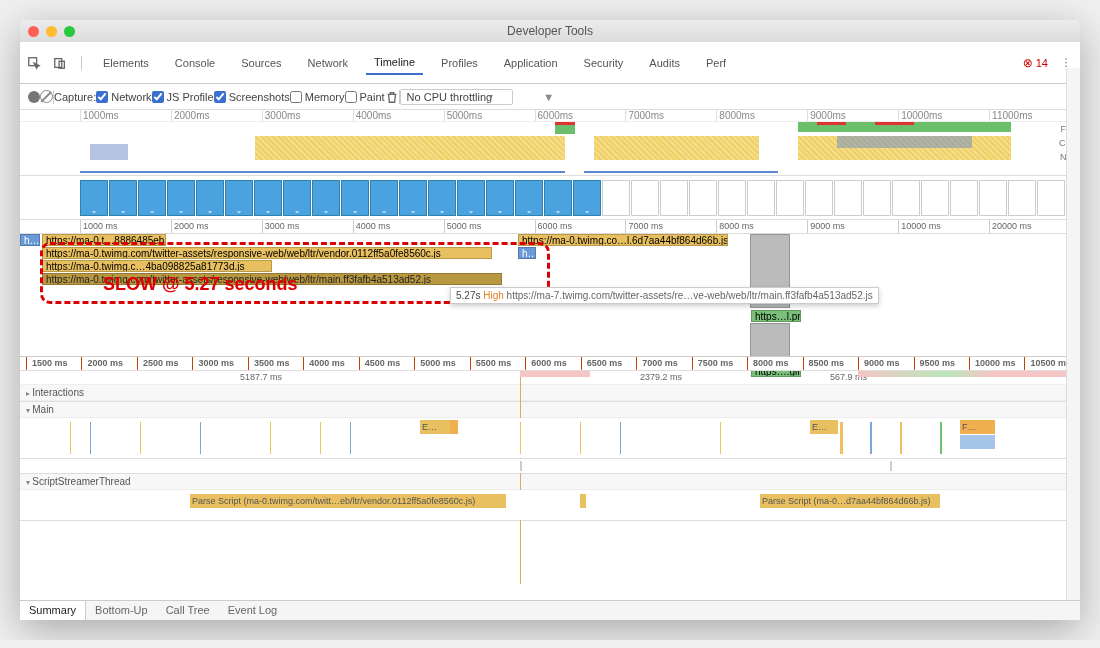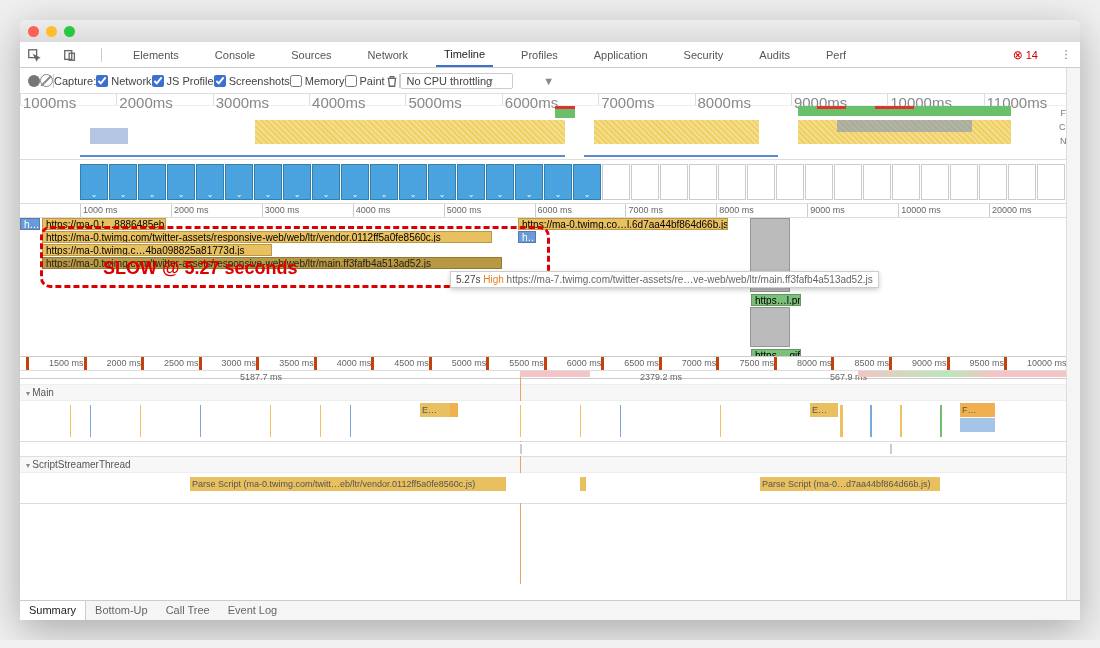--- a/index.html
+++ b/index.html
@@ -3,38 +3,38 @@
 <meta charset="utf-8">
 <style>
 * { box-sizing: border-box; margin: 0; padding: 0; font-family: -apple-system, "Helvetica Neue", Arial, sans-serif; }
 body { background: #f0f0f0; padding: 20px; }
 .window { width: 1060px; height: 600px; background: #fff; border-radius: 6px 6px 0 0; box-shadow: 0 10px 40px rgba(0,0,0,.3); overflow: hidden; position: relative; }
 .titlebar { height: 22px; background: linear-gradient(#ececec,#dcdcdc); display: flex; align-items: center; padding: 0 8px; position: relative; }
 .traffic { display: flex; gap: 7px; }
 .dot { width: 11px; height: 11px; border-radius: 50%; }
 .dot.red { background: #ff5f57; } .dot.yel { background: #febc2e; } .dot.grn { background: #28c840; }
 .titlebar .title { position: absolute; left: 0; right: 0; text-align: center; font-size: 12px; color: #555; }
-.tabs { height: 26px; border-bottom: 1px solid #ccc; display: flex; align-items: center; padding: 0 6px; font-size: 11px; color: #555; gap: 20px; }
+.tabs { height: 42px; border-bottom: 1px solid #ccc; display: flex; align-items: center; padding: 0 6px; font-size: 11px; color: #555; gap: 10px; }
 .tabs .icn { width: 16px; height: 16px; display: flex; align-items: center; justify-content: center; color: #666; }
 .tabs .sep { width: 1px; height: 14px; background: #ccc; margin: 0 3px; }
 .tabs .tab { padding: 5px 8px; cursor: pointer; }
 .tabs .tab.active { color: #222; border-bottom: 2px solid #3b70d0; margin-bottom: -1px; }
 .tabs .spacer { flex: 1; }
 .tabs .err { color: #c00; display: flex; align-items: center; gap: 3px; }
 .tabs .err::before { content: "⊗"; font-size: 12px; }
 .toolbar { height: 26px; border-bottom: 1px solid #ddd; display: flex; align-items: center; padding: 0 8px; font-size: 11px; color: #444; }
 .rec { width: 12px; height: 12px; border-radius: 50%; background: #777; }
 .noent { width: 13px; height: 13px; border: 1.5px solid #888; border-radius: 50%; position: relative; }
 .noent::after { content:""; position:absolute; width:14px; height:1.5px; background:#888; top:5px; left:-2px; transform: rotate(-45deg); }
 .chk { display: flex; align-items: center; gap: 3px; }
 .chk input { accent-color:#3b70d0; width:12px; height:12px; }
 .throttling { border: 1px solid #ccc; padding: 1px 20px 1px 6px; border-radius: 2px; position: relative; background:#fff; }
 .throttling::after { content:"▼"; font-size:7px; color:#777; position:absolute; right:18px; top:3px; }
 .overview { height: 66px; border-bottom: 1px solid #ddd; position: relative; background:#fff; }
-.ov-ruler { height: 12px; border-bottom: 1px solid #eee; display:flex; font-size:15px; color:#888; }
+.ov-ruler { height: 12px; border-bottom: 1px solid #eee; display:flex; font-size:10px; color:#888; padding-left:60px; }
 .ov-ruler span { flex:1; border-left:1px solid #ddd; padding-left:2px; }
 .ov-body { position:absolute; left:60px; right:30px; top:12px; bottom:0; }
 .ov-labels { position:absolute; right:2px; top:12px; font-size:9px; color:#777; line-height:14px; text-align:right; }
 .fps-bar { position:absolute; top:0; height:12px; background:#6ac06a; }
 .fps-red { position:absolute; top:0; height:3px; background:#d33; }
 .cpu-fill { position:absolute; top:14px; height:24px; }
 .cpu-yel { background: repeating-linear-gradient(45deg,#f0d060,#f0d060 2px,#f5dd90 2px,#f5dd90 4px); }
 .cpu-blue { background: #6a8ac8; opacity:.5; }
 .net-line { position:absolute; bottom:2px; height:2px; background:#5a8ad4; }
 .screenshots { height: 44px; border-bottom:1px solid #ddd; padding-left:60px; display:flex; gap:1px; align-items:center; }
@@ -52,21 +52,21 @@
 .bar.blue { background:#6a9ad8; color:#fff; }
 .bar.grey { background:#bbb; }
 .bar.green { background:#7ac07a; }
 .annot { position:absolute; border:3px dashed #d00; border-radius:10px; padding:8px 20px; font-size:18px; font-weight:bold; color:#d00; pointer-events:none; }
 .tooltip { position:absolute; background:#fff; border:1px solid #ccc; padding:2px 5px; font-size:10px; box-shadow:0 2px 5px rgba(0,0,0,.2); white-space:nowrap; }
 .tooltip .time { color:#444; }
 .tooltip .pri { color:#e67e22; }
 .tooltip .url { color:#666; }
 .lower { position:absolute; bottom:20px; left:0; right:0; top:300px; overflow:hidden; border-top:1px solid #ccc; }
 .ruler2 { height:14px; border-bottom:1px solid #ddd; display:flex; font-size:9px; color:#666; background:#fff; }
-.ruler2 span { flex:1; border-left:3px solid #c2410c; padding-left:20px; padding-top:1px; white-space:nowrap; }
+.ruler2 span { flex:1; border-left:1px solid #c2410c; padding-left:5px; padding-top:1px; white-space:nowrap;font-weight:bold; }
 .markers { height:14px; position:relative; font-size:9px; color:#666; border-bottom:1px solid #eee; }
 .mk { position:absolute; top:1px; }
 .section { font-size:10px; color:#555; border-bottom:1px solid #ddd; }
 .section .hdr { padding:2px 6px; background:#f7f7f7; border-bottom:1px solid #eee; cursor:pointer; }
 .section .hdr::before { content:"▸ "; color:#888; font-size:8px; }
 .section.open .hdr::before { content:"▾ "; }
 .section .body { height:40px; position:relative; background:#fff; }
 .stripe { position:absolute; top:4px; bottom:4px; width:1px; }
 .flame2 { position:absolute; height:14px; font-size:9px; line-height:14px; background:#e8c060; padding:0 2px; overflow:hidden; white-space:nowrap; }
 .footer { position:absolute; bottom:0; left:0; right:0; height:20px; border-top:1px solid #ccc; display:flex; font-size:11px; background:#f5f5f5; }
@@ -80,20 +80,21 @@
 <body>
 
 <div class="window">
 
   <div class="titlebar">
     <div class="traffic">
       <div class="dot red"></div>
       <div class="dot yel"></div>
       <div class="dot grn"></div>
     </div>
+    <div class="title">Developer Tools</div>
   </div>
 
   <div class="tabs">
     <div class="icn">
         <svg class="ico" viewBox="0 0 16 16">
           <rect x="2" y="2" width="9" height="9"></rect>
           <path d="M8 8 l6 3 -2 1 -1 2 z" fill="#666"></path>
         </svg>
       </div>
     <div class="icn">
@@ -285,20 +286,23 @@
         <span>10500 ms</span>
     </div>
     <div class="markers">
       <div class="mk" style="left:220px">5187.7 ms</div>
       <div class="mk" style="left:620px">2379.2 ms</div>
       <div class="mk" style="left:810px">567.9 ms</div>
       <div style="position:absolute;left:500px;top:0;bottom:-200px;width:1px;background:#e8a560"></div>
       <div style="position:absolute;left:838px;right:0;top:0;height:6px;background:linear-gradient(90deg,#f5c4c4,#b8e8b8 40%,#f5c4c4 60%)"></div>
       <div style="position:absolute;left:500px;width:70px;top:0;height:6px;background:#f5c4c4"></div>
     </div>
+    <div class="section">
+        <div class="hdr">Interactions</div>
+      </div>
     <div class="section open">
       <div class="hdr">Main</div>
       <div class="body">
         <div class="flame2" style="left:400px;width:30px;top:2px">E…</div>
         <div class="flame2" style="left:430px;width:8px;top:2px;background:#f0b050"></div>
         <div class="flame2" style="left:790px;width:28px;top:2px">E…</div>
         <div class="flame2" style="left:940px;width:35px;top:2px;background:#f0b050">F…</div>
         <div class="flame2" style="left:940px;width:35px;top:17px;background:#a5c5e8"></div>
 
         <div class="stripe" style="left:50px;background:#f0c060"></div>

